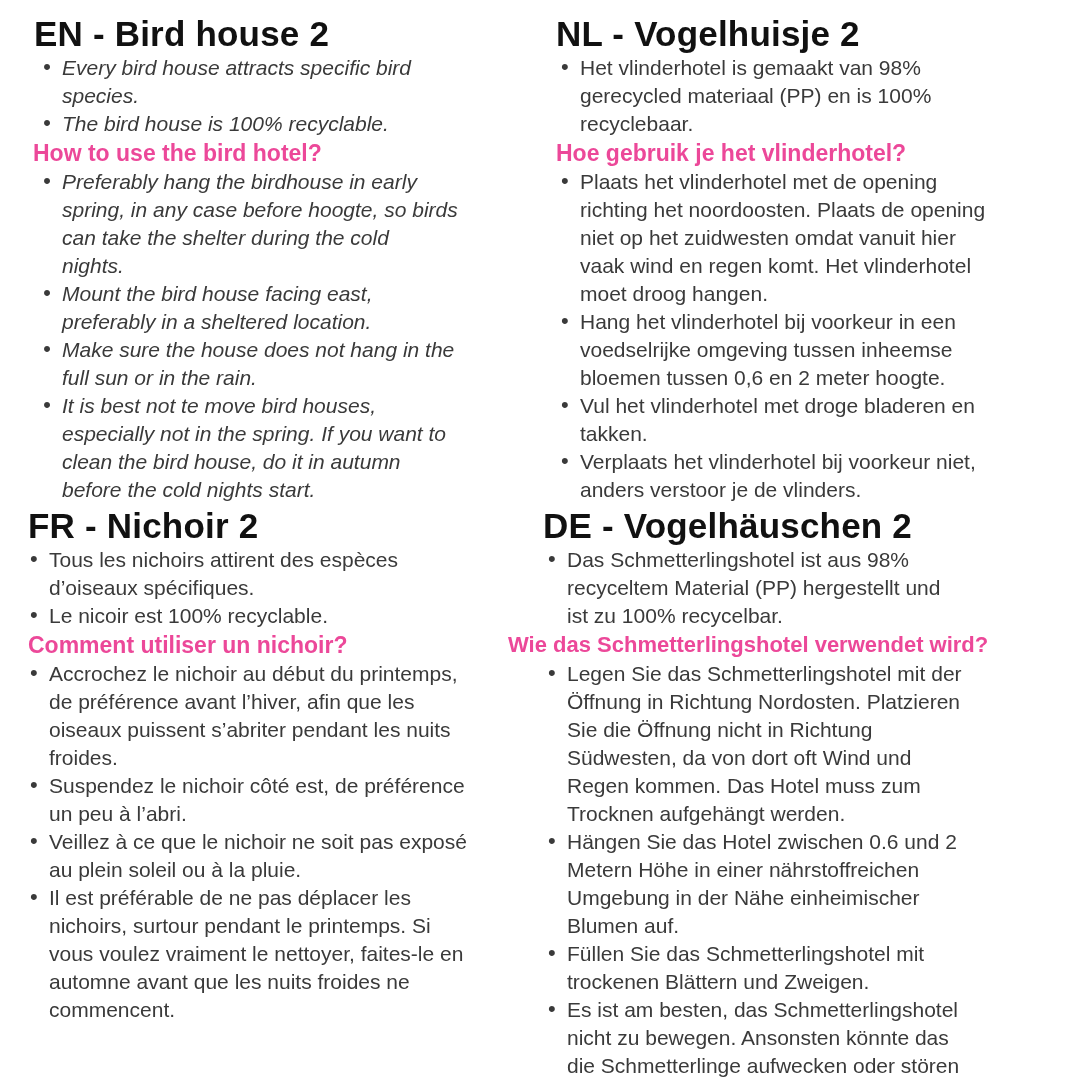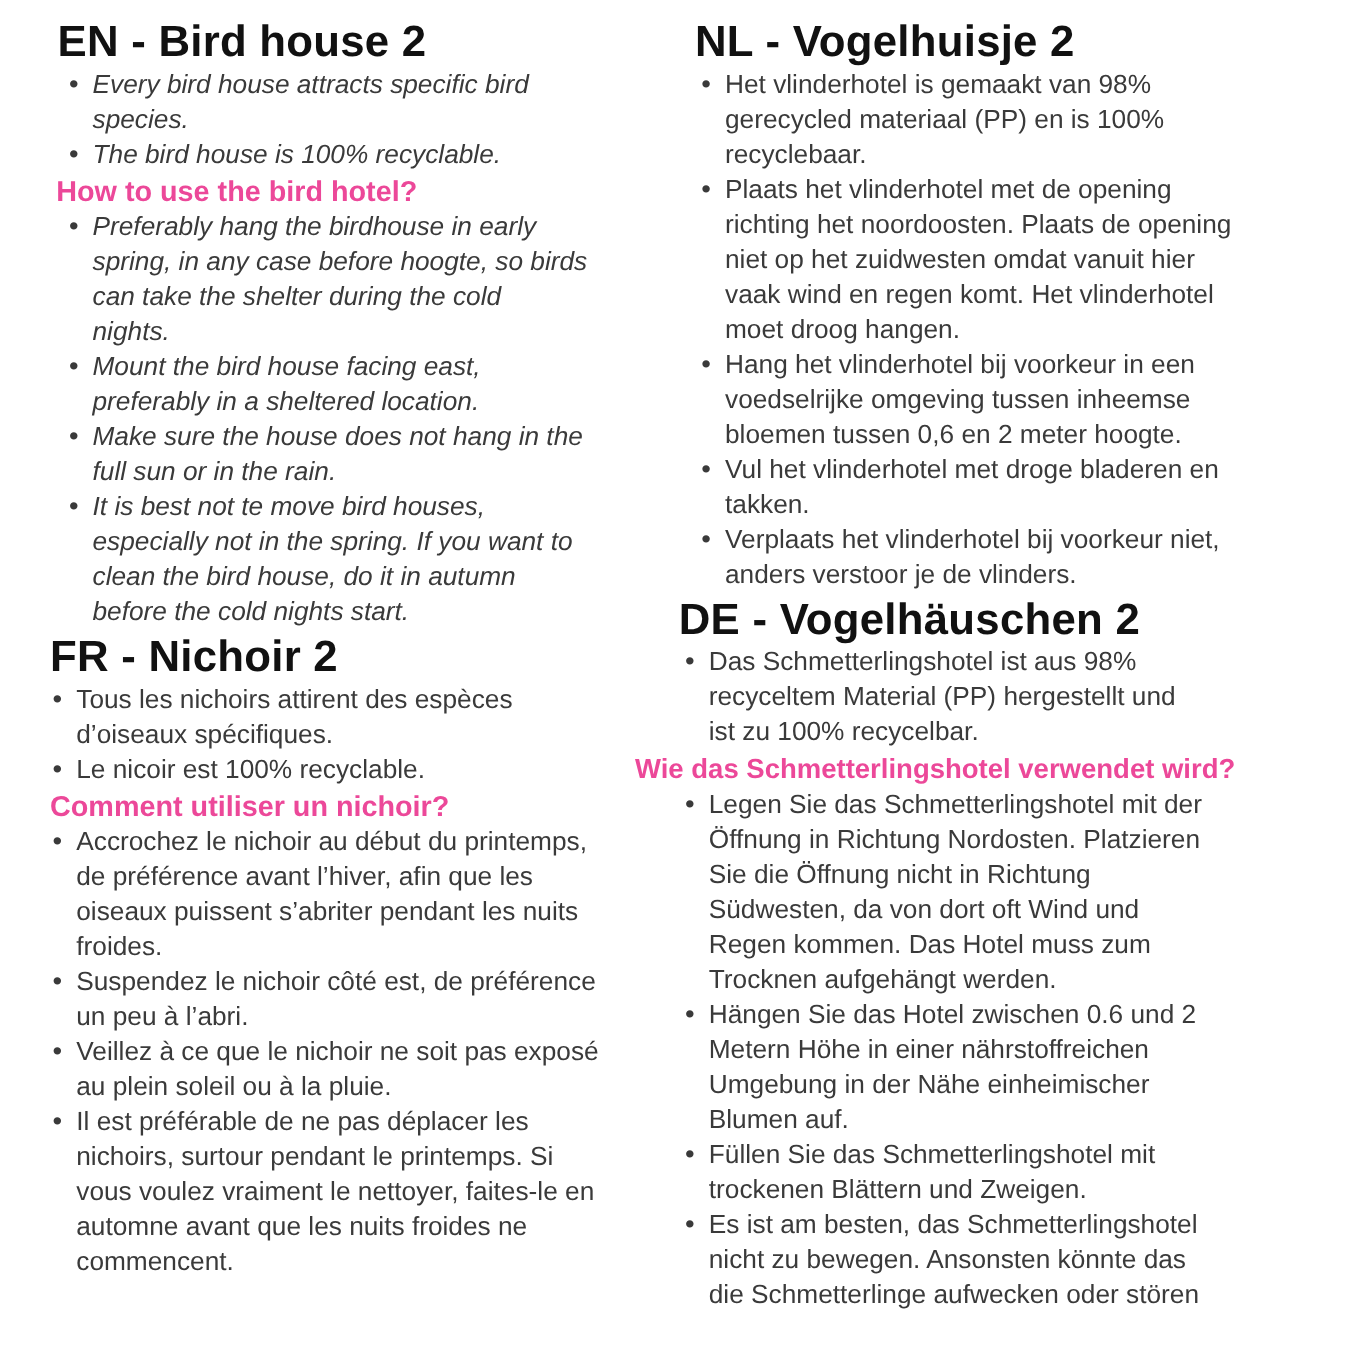--- a/index.html
+++ b/index.html
@@ -11,21 +11,21 @@
     font-family: "Liberation Sans", sans-serif;
     color: #3a3a3a;
     overflow: hidden;
   }
   .col {
     position: absolute;
     top: 0;
     height: 100%;
     box-sizing: border-box;
   }
-  .col-left  { left: 12px;     width: 540px; padding: 14px 8px 0 34px; }
+  .col-left  { left: 0;     width: 540px; padding: 14px 8px 0 34px; }
   .col-right { left: 508px; width: 540px; padding: 14px 4px 0 48px; }
 
   .sec-title {
     margin: 0;
     font-size: 35px;
     line-height: 40px;
     font-weight: 800;
     color: #111111;
     letter-spacing: 0.2px;
     white-space: nowrap;
@@ -135,20 +135,21 @@
 
   <div class="col col-right">
 
     <section class="sec-nl">
       <h1 class="sec-title">NL - Vogelhuisje 2</h1>
       <ul class="blist">
         <li>Het vlinderhotel is gemaakt van 98%
 gerecycled materiaal (PP) en is 100%
 recyclebaar.</li>
       </ul>
+      <h2 class="sec-sub">Hoe gebruik je het vlinderhotel?</h2>
       <ul class="blist">
         <li>Plaats het vlinderhotel met de opening
 richting het noordoosten. Plaats de opening
 niet op het zuidwesten omdat vanuit hier
 vaak wind en regen komt. Het vlinderhotel
 moet droog hangen.</li>
         <li>Hang het vlinderhotel bij voorkeur in een
 voedselrijke omgeving tussen inheemse
 bloemen tussen 0,6 en 2 meter hoogte.</li>
         <li>Vul het vlinderhotel met droge bladeren en

